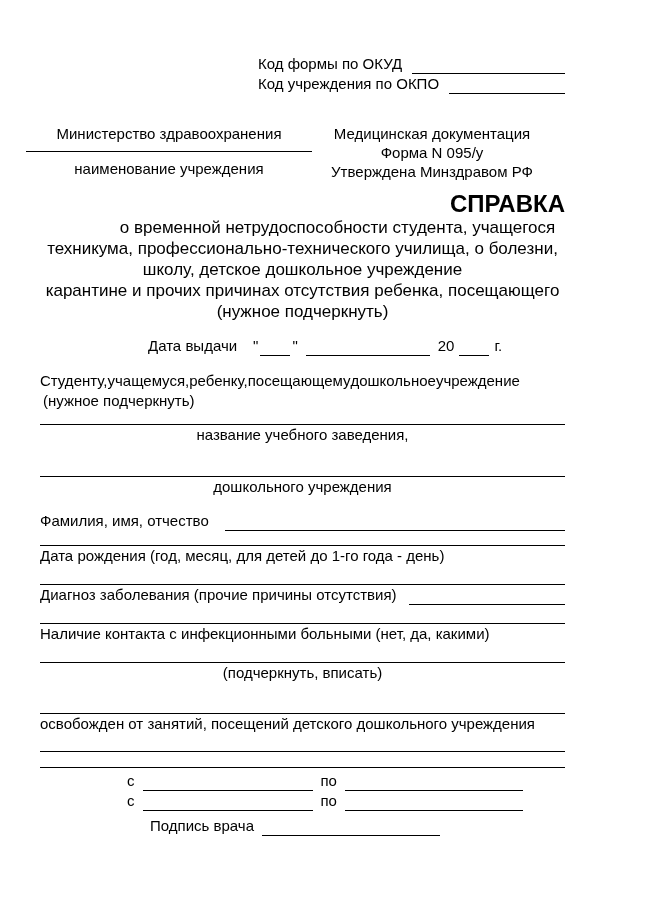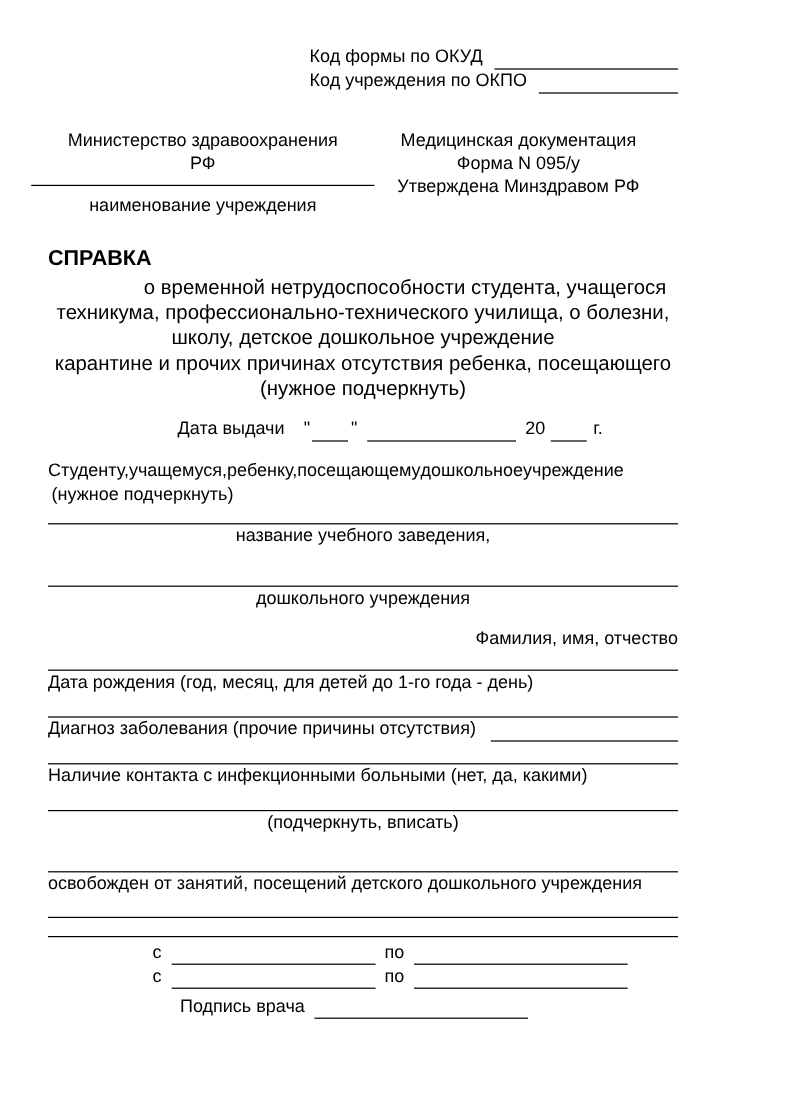--- a/index.html
+++ b/index.html
@@ -1,21 +1,21 @@
 <!DOCTYPE html>
 <html><head>
 <meta charset="utf-8">
 <style>
   html,body { margin:0; padding:0; background:#ffffff; }
   body {
     width:663px; height:921px;
     font-family:"Liberation Sans", sans-serif;
     font-size:15px; color:#000;
   }
-  .page { box-sizing:border-box; width:605px; height:921px; padding:0 40px; overflow:hidden; }
+  .page { box-sizing:border-box; width:605px; height:921px; padding:16px 40px; overflow:hidden; }
 
   .row { display:flex; align-items:flex-end; line-height:20px; }
   .blank { border-bottom:1px solid #000; height:16px; display:block; }
   .hr { border-bottom:1px solid #000; height:0; }
   .nowrap { white-space:nowrap; }
   .lbl { line-height:20px; }
   .caption-center { text-align:center; line-height:20px; }
 
   
   .codes { margin:38px 0 0 218px; }
@@ -23,21 +23,21 @@
   .codes .blank { flex:1; margin-left:10px; }
 
   
   .header-row { display:flex; justify-content:flex-end; margin-top:30px; }
   .min-col { width:286px; margin-left:-15px; text-align:center; line-height:19px; }
   .min-col .uline { border-bottom:1px solid #000; height:0; margin-top:8px; }
   .min-col .caption { margin-top:7px; }
   .doc-col { width:240px; margin-right:13px; text-align:center; line-height:19px; }
 
   
-  .title { margin-top:24px; text-align:left; font-weight:bold; font-size:18px; line-height:21px; }
+  .title { margin-top:12px; text-align:right; font-weight:bold; font-size:24px; line-height:21px; }
   .subtitle { margin-top:3px; text-align:center; font-size:17px; line-height:21px; }
   .subtitle .indent { padding-left:70px; }
 
   
   .date-row { margin-top:14px; margin-left:108px; display:flex; align-items:flex-end; line-height:20px; }
   .date-row .q { margin:0 2px; }
 
   
   .recipient { margin-top:15px; display:flex; line-height:20px; }
   .recipient-note { padding-left:3px; line-height:20px; }
@@ -58,21 +58,20 @@
     </div>
     <div class="row">
       <span class="nowrap lbl">Код учреждения по ОКПО</span>
       <span class="blank"></span>
     </div>
   </div>
 
   <div class="header-row">
     <div class="min-col">
       <div>Министерство здравоохранения</div>
-      <div>РФ</div>
       <div class="uline"></div>
       <div class="caption">наименование учреждения</div>
     </div>
     <div class="doc-col">
       <div>Медицинская документация</div>
       <div>Форма N 095/у</div>
       <div>Утверждена Минздравом РФ</div>
     </div>
   </div>
 
@@ -105,21 +104,21 @@
     <span>учреждение</span>
   </div>
   <div class="recipient-note">(нужное подчеркнуть)</div>
 
   <div class="hr" style="margin-top:13px;"></div>
   <div class="caption-center">название учебного заведения,</div>
 
   <div class="hr" style="margin-top:31px;"></div>
   <div class="caption-center">дошкольного учреждения</div>
 
-  <div class="row" style="margin-top:14px;flex-direction:column;">
+  <div class="row" style="margin-top:14px;">
     <span class="nowrap lbl">Фамилия, имя, отчество</span>
     <span class="blank" style="flex:1; margin-left:16px;"></span>
   </div>
 
   <div class="hr" style="margin-top:14px;"></div>
   <div class="lbl">Дата рождения (год, месяц, для детей до 1-го года - день)</div>
 
   <div class="hr" style="margin-top:18px;"></div>
   <div class="row">
     <span class="nowrap lbl">Диагноз заболевания (прочие причины отсутствия)</span>

